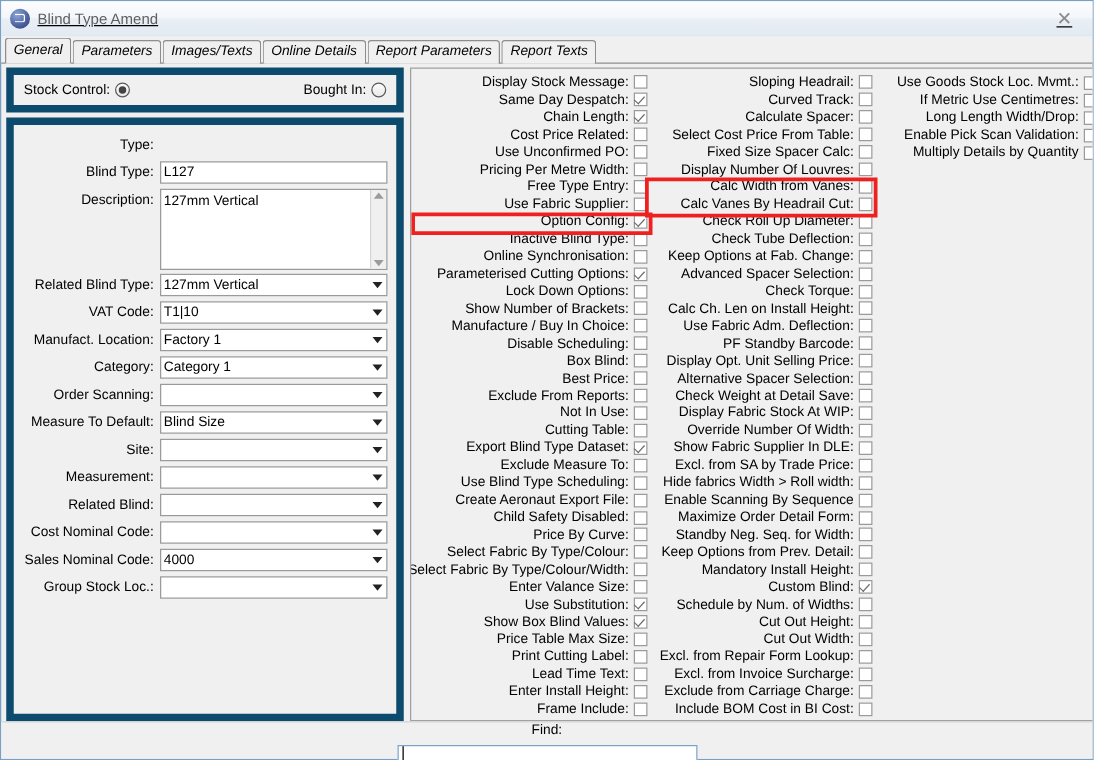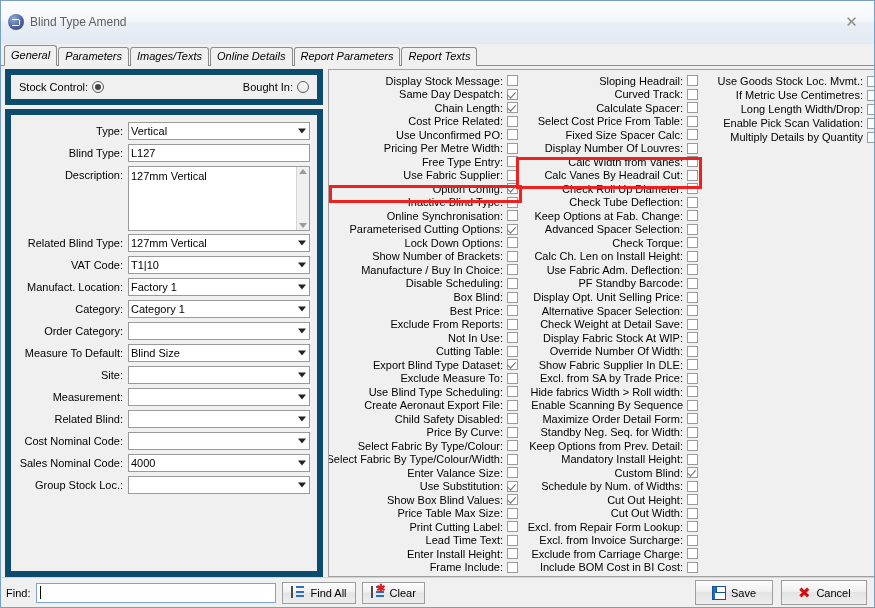--- a/index.html
+++ b/index.html
@@ -14,25 +14,26 @@
   }
   .window {
     width: 875px; height: 608px;
     border: 1px solid #7a9fc4;
     background: #f0f0f0;
     display: flex; flex-direction: column;
     position: relative;
   }
   
   .titlebar {
-    height: 43px; min-height:27px;
+    height: 28px; min-height:27px;
     background: linear-gradient(to bottom,#fdfdfe 0%,#f3f6fa 48%,#eaeff6 52%,#e3eaf3 100%);
     display: flex; align-items: center;
     padding: 0 0 0 7px;
     border-bottom: 1px solid #dfe7ef;
+    text-decoration: underline;
   }
   .app-icon {
     width: 16px; height: 16px; border-radius: 50%;
     background: radial-gradient(circle at 35% 30%, #8fa8d8 0%, #4a5f9e 60%, #2e3d6b 100%);
     display:flex; align-items:center; justify-content:center;
     margin-right: 6px; flex: 0 0 auto;
   }
   .app-icon i {
     display:block; width:8px; height:7px; border:1.6px solid #fff; border-left:none;
     border-radius: 0 2px 2px 0;
@@ -207,20 +208,21 @@
     z-index: 5;
   }
   
   .bottombar {
     height: 30px; min-height:30px;
     display:flex; align-items:center;
     padding: 0 5px;
     gap: 6px;
     border-top: 1px solid #d4d4d4;
     background: #f0f0f0;
+    flex-direction: column;
   }
   .find-label { font-size: 11px; }
   .find-input {
     width: 240px; height: 20px;
     border: 1px solid #7aa4cc;
     background: #fff;
     font-size: 11px;
     padding: 0 3px;
     display:flex; align-items:center;
     font-family:"Liberation Sans",sans-serif;
@@ -307,24 +309,20 @@
           <span class="spacer"></span>
           <span>Bought In:</span>
           <span class="radio"></span>
         </div>
       </div>
 
       <div class="groupbox" style="flex:1; display:flex;">
         <div class="fields" id="fields">
             <div class="field-row">
               <div class="flabel">Type:</div>
-              <div class="fctl combo">
-                <span>Vertical</span>
-                <span class="arrow"></span>
-              </div>
             </div>
             <div class="field-row">
               <div class="flabel">Blind Type:</div>
               <div class="fctl">
                 <span>L127</span>
               </div>
             </div>
             <div class="field-row tall">
               <div class="flabel">Description:</div>
               <div class="fctl memo">
@@ -357,21 +355,21 @@
               </div>
             </div>
             <div class="field-row">
               <div class="flabel">Category:</div>
               <div class="fctl combo">
                 <span>Category 1</span>
                 <span class="arrow"></span>
               </div>
             </div>
             <div class="field-row">
-              <div class="flabel">Order Category:</div>
+              <div class="flabel">Order Scanning:</div>
               <div class="fctl combo">
                 <span></span>
                 <span class="arrow"></span>
               </div>
             </div>
             <div class="field-row">
               <div class="flabel">Measure To Default:</div>
               <div class="fctl combo">
                 <span>Blind Size</span>
                 <span class="arrow"></span>

